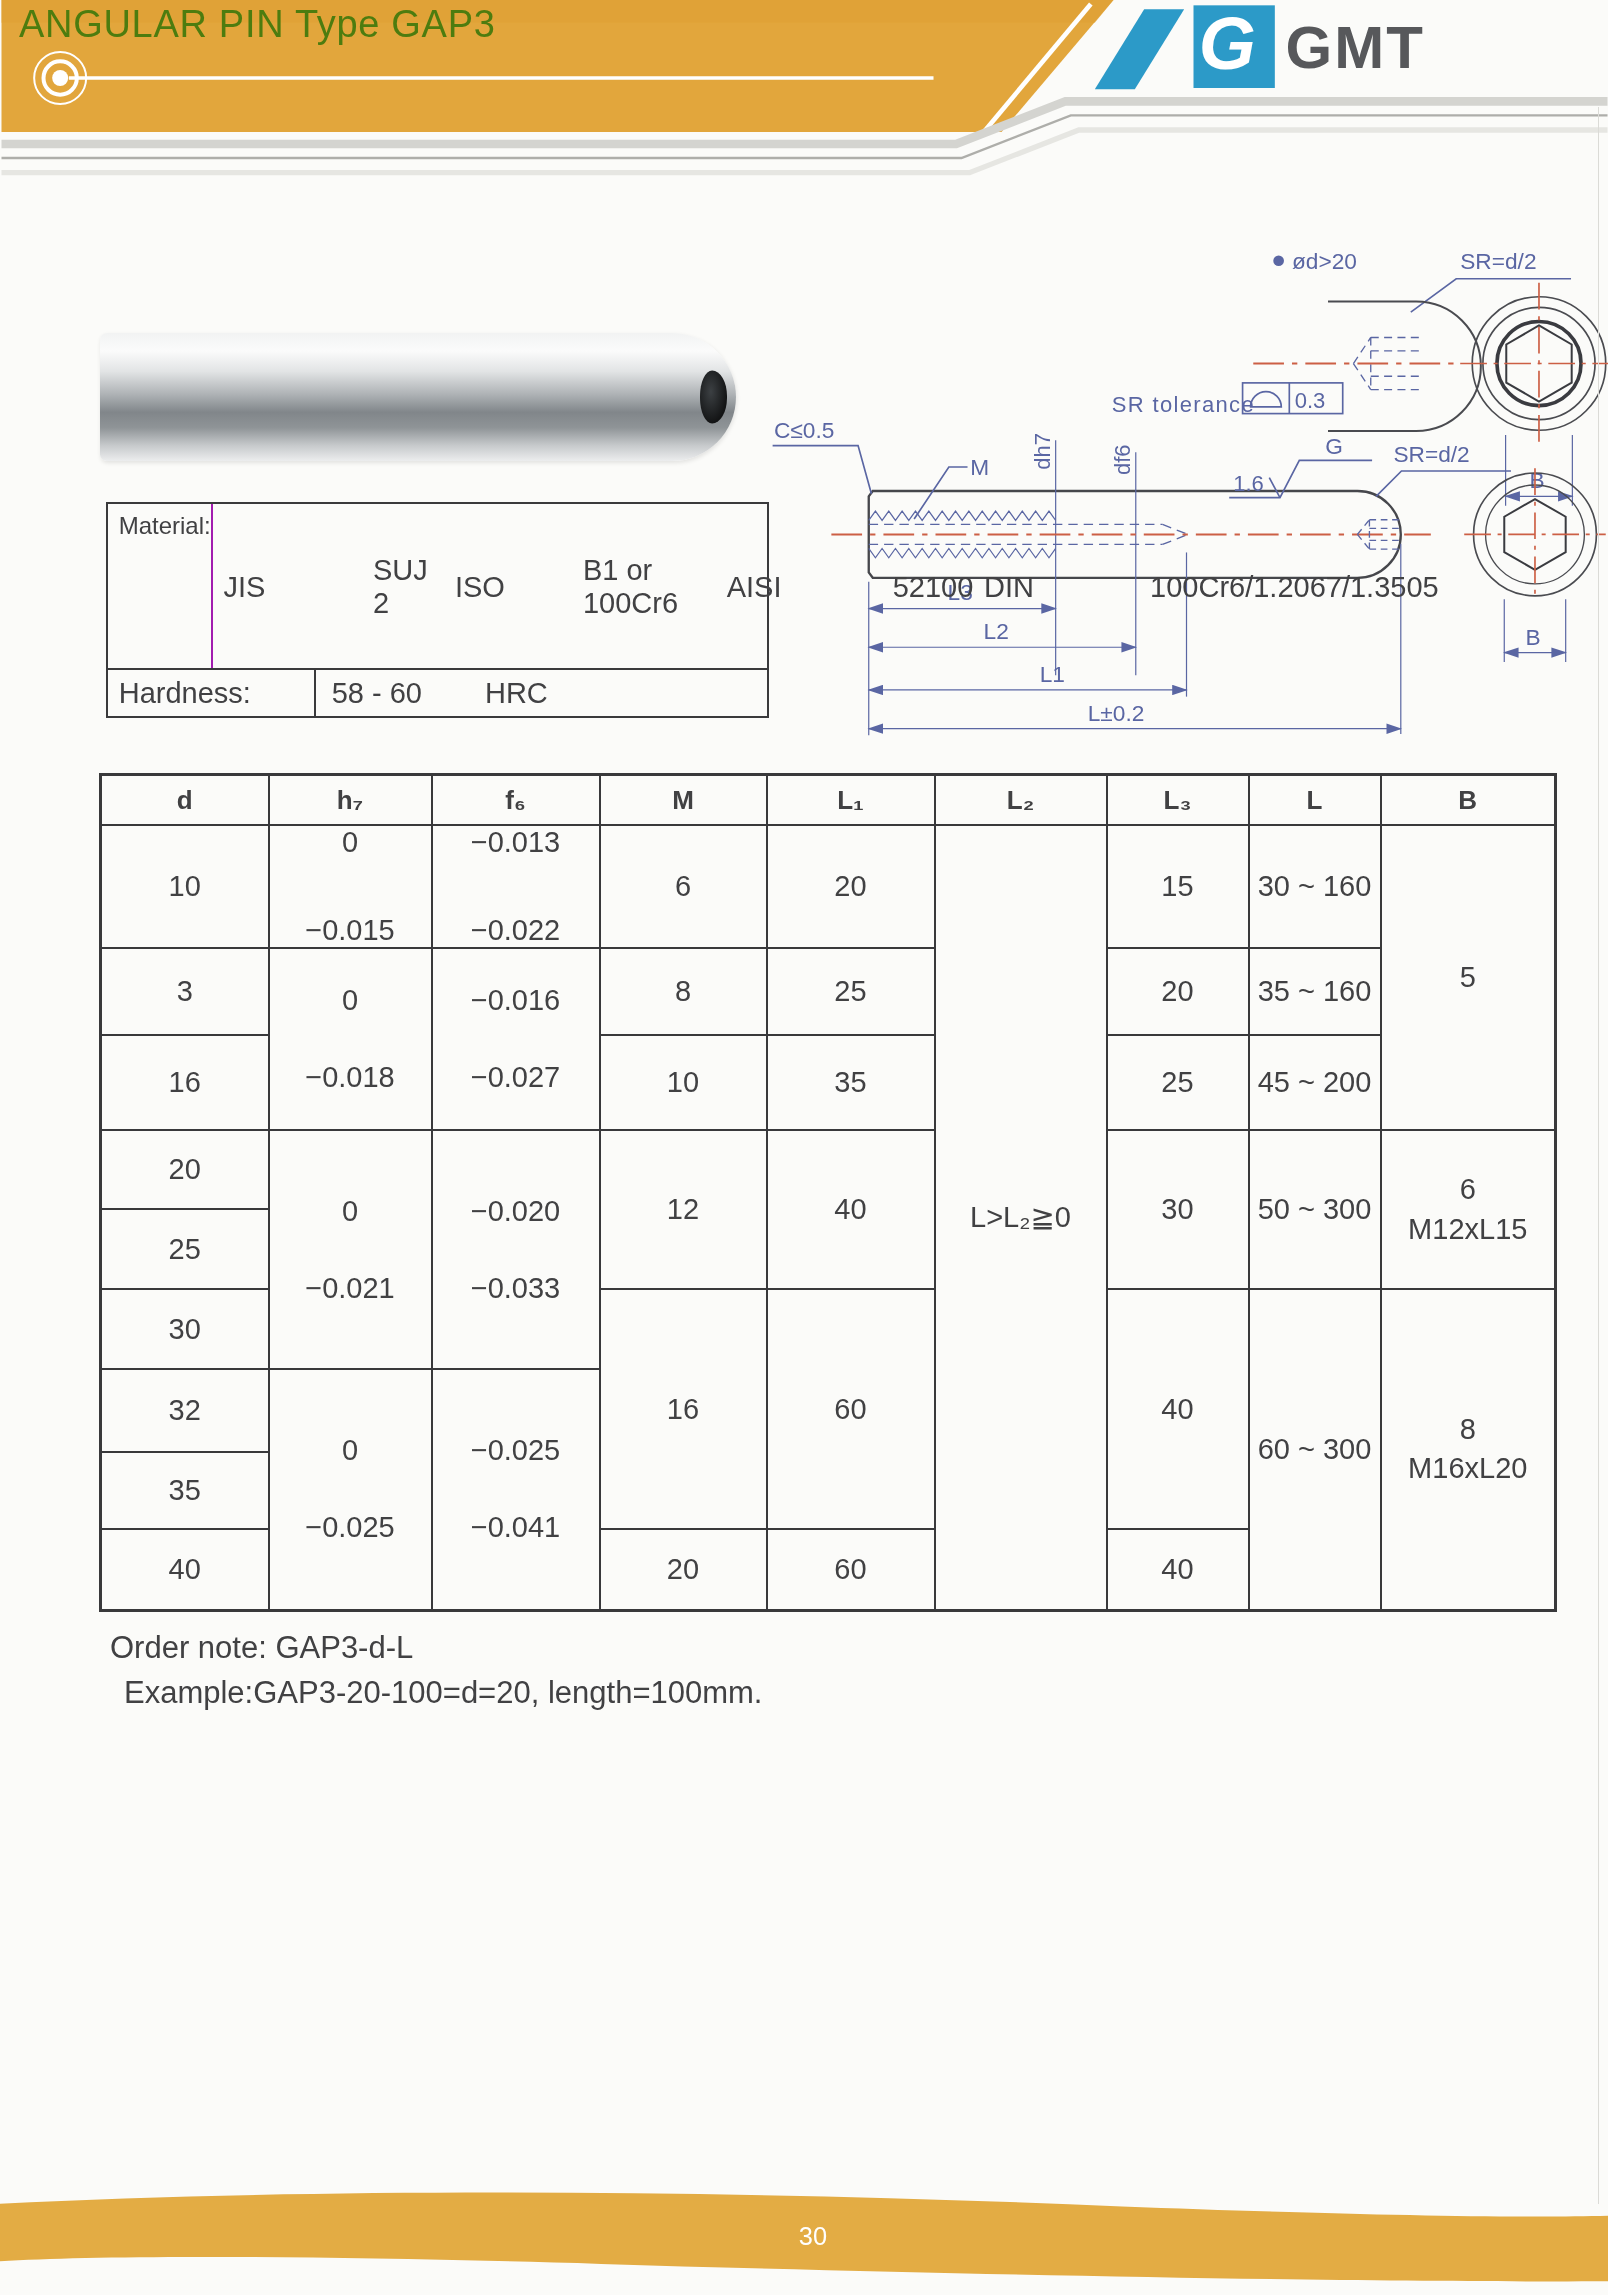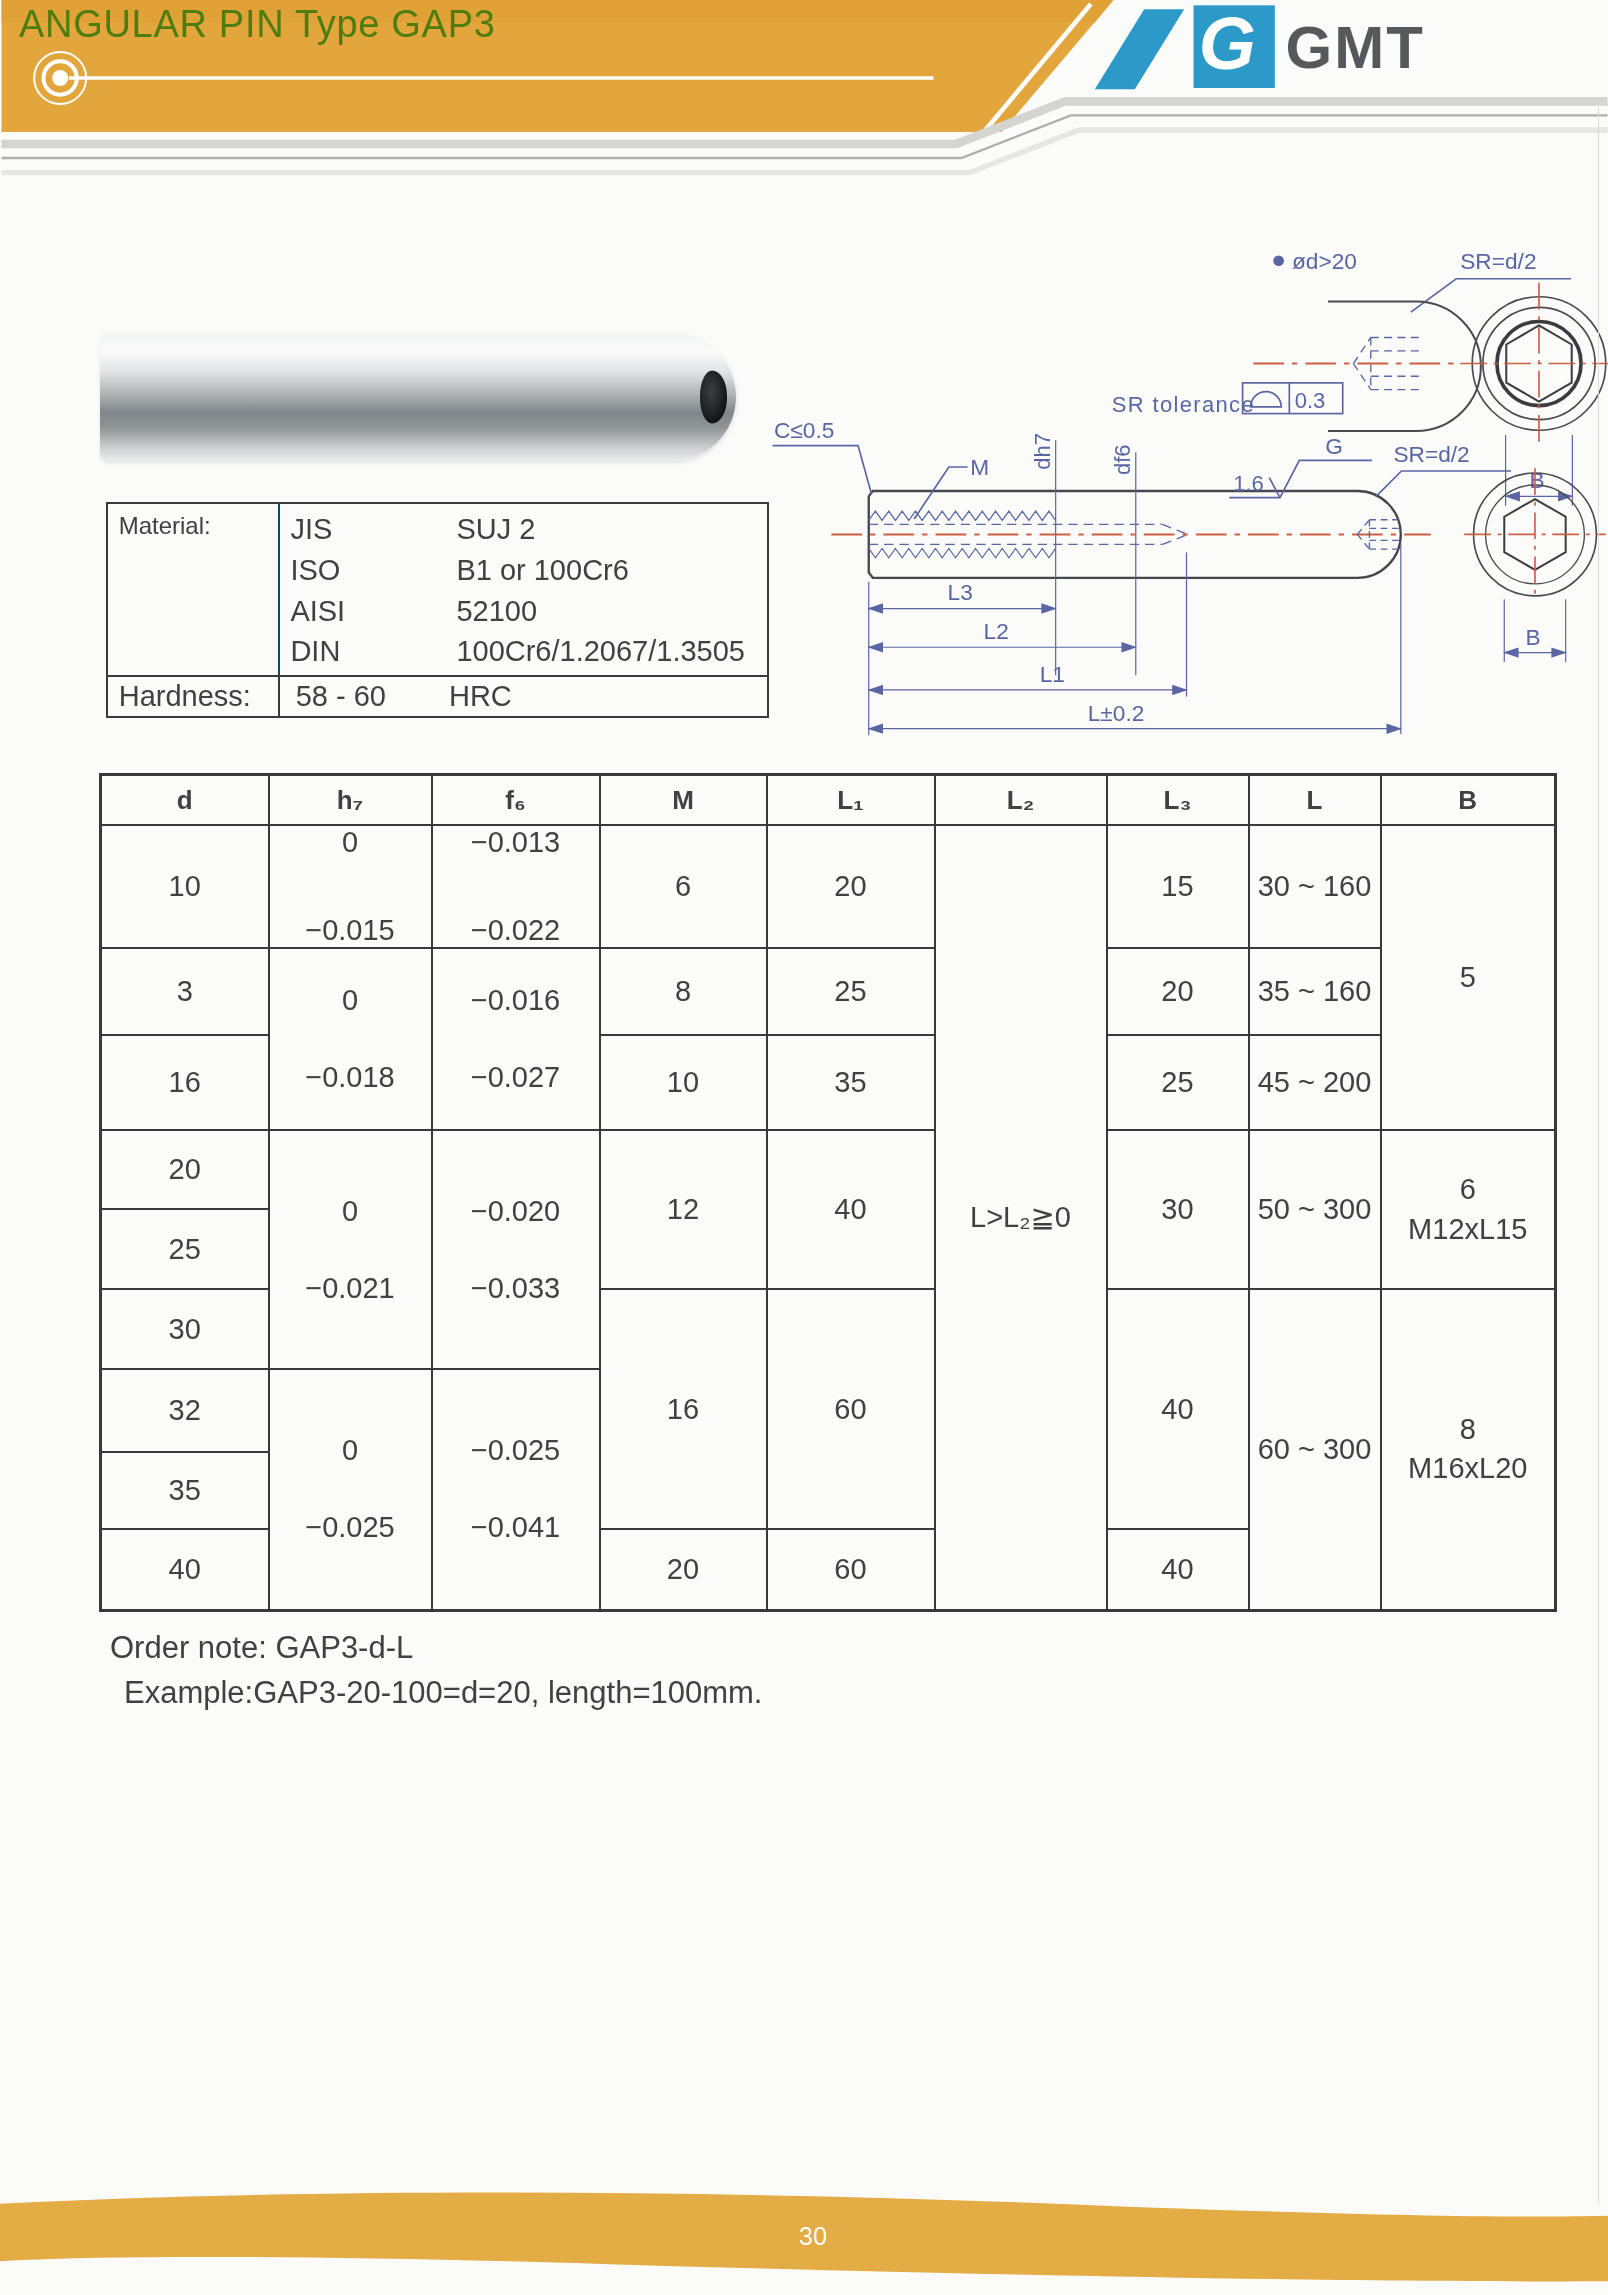--- a/index.html
+++ b/index.html
@@ -11,24 +11,24 @@
   
   #pin-photo{left:100px;top:333px;width:636px;height:128px;
      background:linear-gradient(180deg,#f2f3f3 0%,#fbfbfb 14%,#e2e4e5 30%,#aeb2b5 48%,#81868a 62%,#8f9497 74%,#c7cacc 88%,#ecedee 100%);
      border-radius:6.7px 64px 64px 6.7px / 6.7px 64px 64px 6.7px;box-shadow:0.7px 2px 4.7px rgba(0,0,0,.10);}
   #pin-socket{position:absolute;right:9.4px;top:50%;transform:translateY(-50%);width:27px;height:53px;
      background:radial-gradient(ellipse at 40% 40%,#3c4043 0%,#131415 70%);border-radius:45% 55% 55% 45%/48%;}
   
   #mat-table{left:106px;top:502px;width:659px;height:212px;border:2.7px solid #3a3a3c;display:flex;flex-direction:column;background:transparent;}
   #mat-top{flex:1;display:flex;border-bottom:2.7px solid #3a3a3c;}
   .mat-label-cell{width:159px;padding:8px 0 0 10.7px;font-size:24px;}
-  #mat-specs{flex:1;border-left:2px solid #0c4a6e;display:flex;flex-direction:column;padding:5.3px 0 2.7px 0;}
+  #mat-specs{flex:1;border-left:2px solid #a21caf;display:flex;padding:5.3px 0 2.7px 0;}
   .mat-spec-row{flex:1;display:flex;align-items:center;font-size:29px;}
   .mat-std{width:166px;padding-left:10.7px;}
-  #mat-bottom{height:39px;display:flex;align-items:stretch;font-size:29px;}
+  #mat-bottom{height:46px;display:flex;align-items:stretch;font-size:29px;gap:36px;}
   .hard-label{width:159px;padding-left:10.7px;display:flex;align-items:center;}
   .hard-vals{flex:1;border-left:2px solid #3a3a3c;display:flex;align-items:center;padding-left:16px;gap:63px;}
   
   #spec-wrap{left:99px;top:773px;}
   #spec-table{border-collapse:collapse;table-layout:fixed;width:1456px;border:3.3px solid #39393b;}
   #spec-table td,#spec-table th{border:2px solid #39393b;text-align:center;vertical-align:middle;
       font-size:29px;color:#414143;padding:0;}
   #spec-table th{font-size:26px;font-weight:700;height:48px;}
   .tol{display:flex;flex-direction:column;justify-content:center;align-items:center;gap:44px;}
   .tol-spread{gap:55px;}

